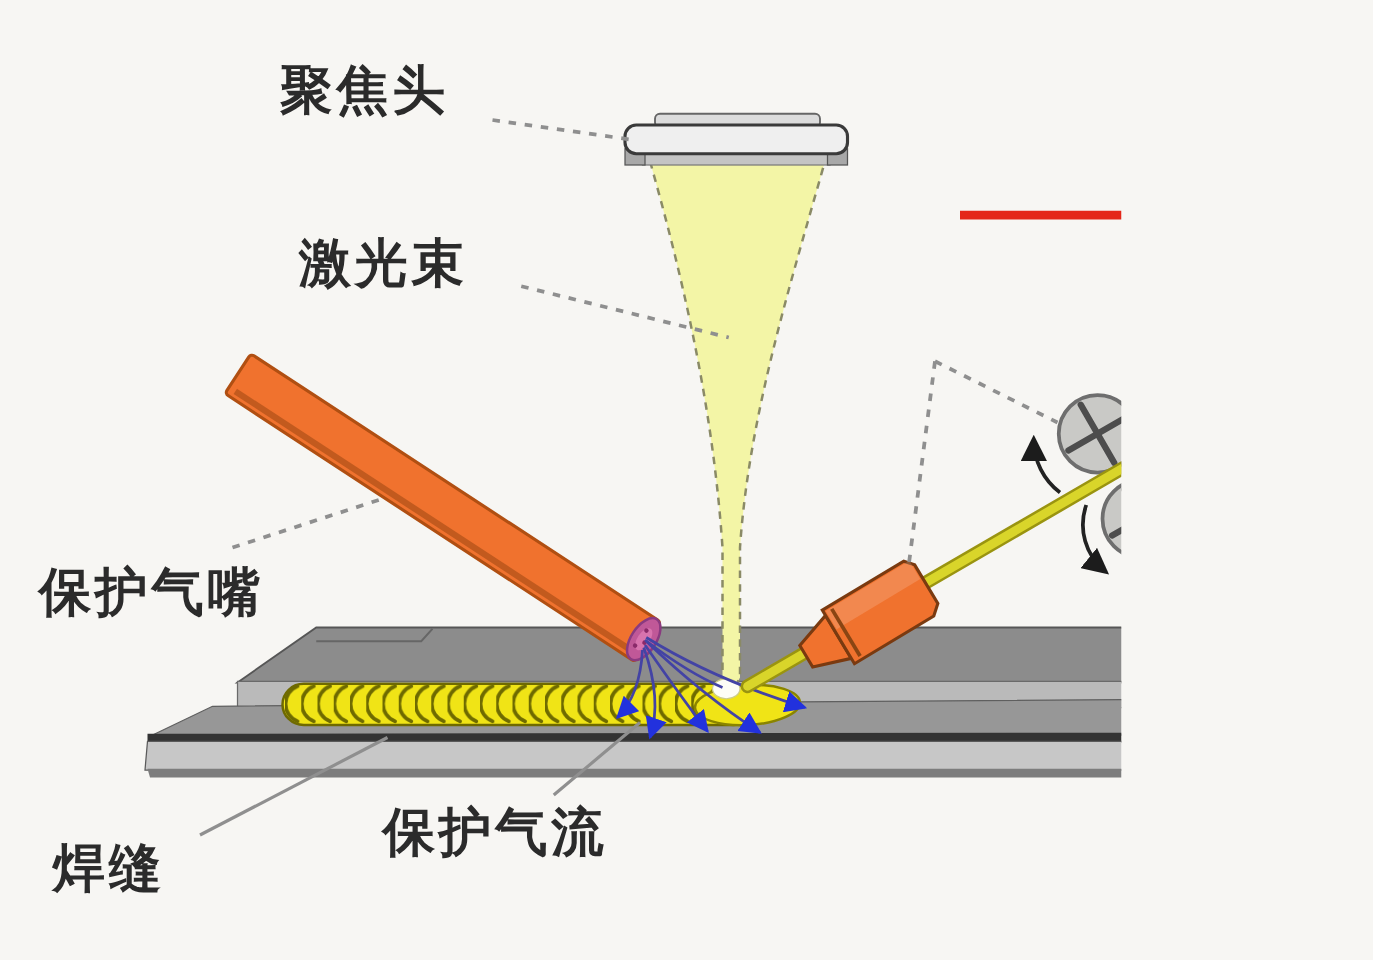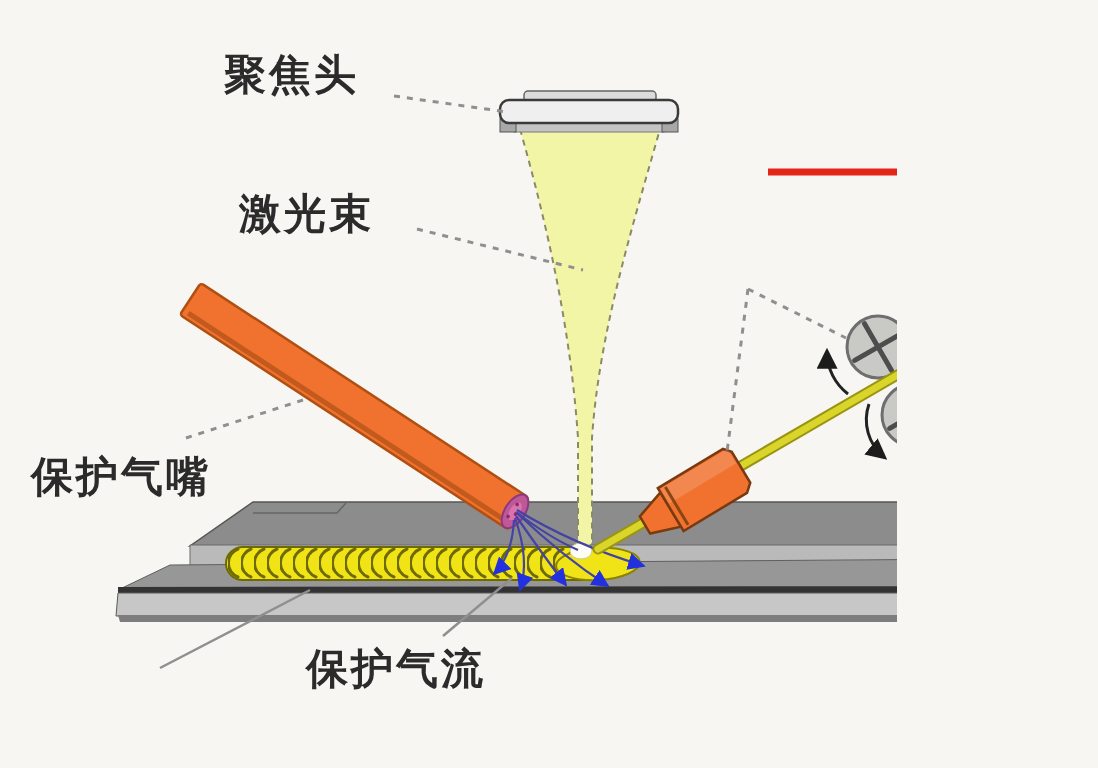--- a/index.html
+++ b/index.html
@@ -1,17 +1,17 @@
 <!DOCTYPE html>
 <html><head>
 <meta charset="utf-8">
 <style>
   html,body{margin:0;padding:0;background:#f7f6f3;}
   .stage{position:relative;width:897px;height:768px;background:#f7f6f3;overflow:hidden;
-         font-family:Liberation Serif, serif;}
+         font-family:Liberation Mono, monospace;}
   .stage svg{position:absolute;left:0;top:0;}
   .lbl{position:absolute;font-weight:700;font-size:42px;line-height:1.1;color:#2b2b2b;
        letter-spacing:3px;white-space:nowrap;}
   .lbl-focus{left:224px;top:52px;}
   .lbl-beam{left:239px;top:191px;text-align:right;}
   .lbl-dir{left:786px;top:96px;}
   .lbl-wire{left:659px;top:221px;}
   .lbl-noz{left:31px;top:454px;}
   .lbl-flow{left:306px;top:646px;}
   .lbl-seam{left:42px;top:675px;}
@@ -129,13 +129,14 @@
     <line x1="186" y1="438" x2="303" y2="400" stroke-dasharray="6 7"></line>
     <line x1="160" y1="668" x2="310" y2="590" stroke-width="2.5"></line>
     <line x1="443" y1="636" x2="512" y2="578" stroke-width="2.5"></line>
   </g>
 </svg>
 
 <div class="lbl lbl-focus">聚焦头</div>
 <div class="lbl lbl-beam">激光束</div>
 <div class="lbl lbl-flow">保护气流</div>
 <div class="lbl lbl-noz">保护气嘴</div>
+<div class="lbl lbl-seam">焊缝</div>
 </div>
 
 </body></html>

